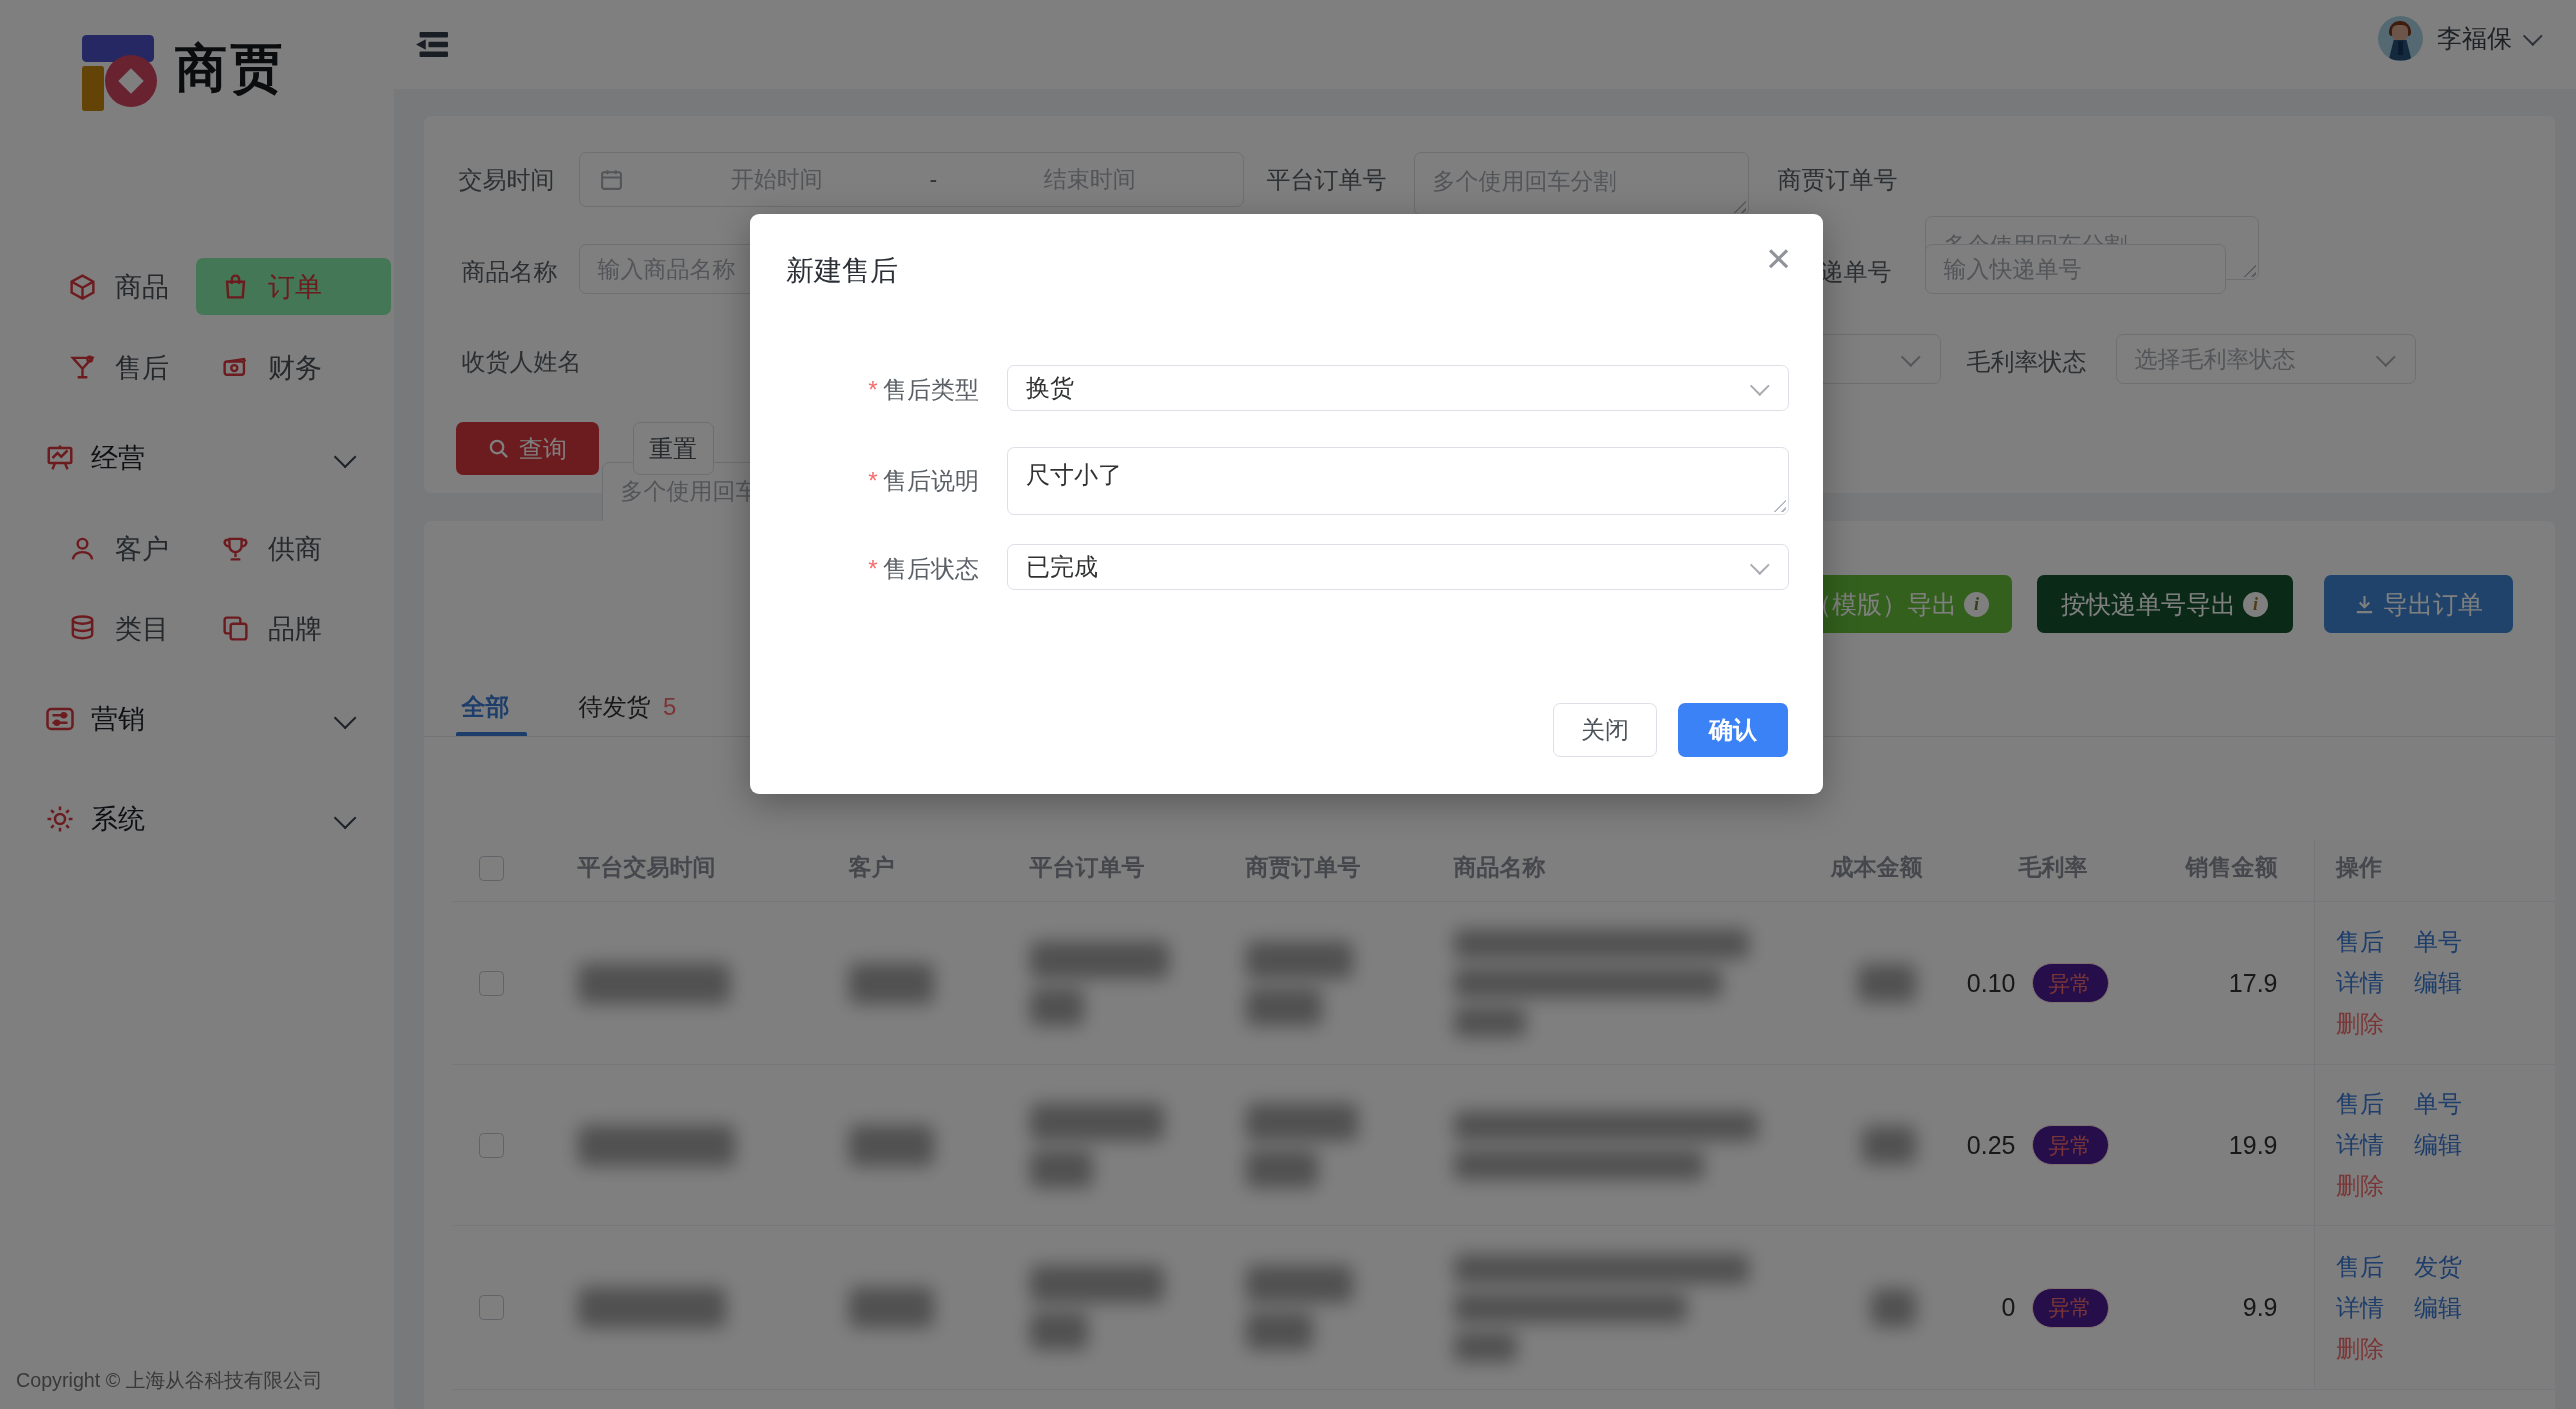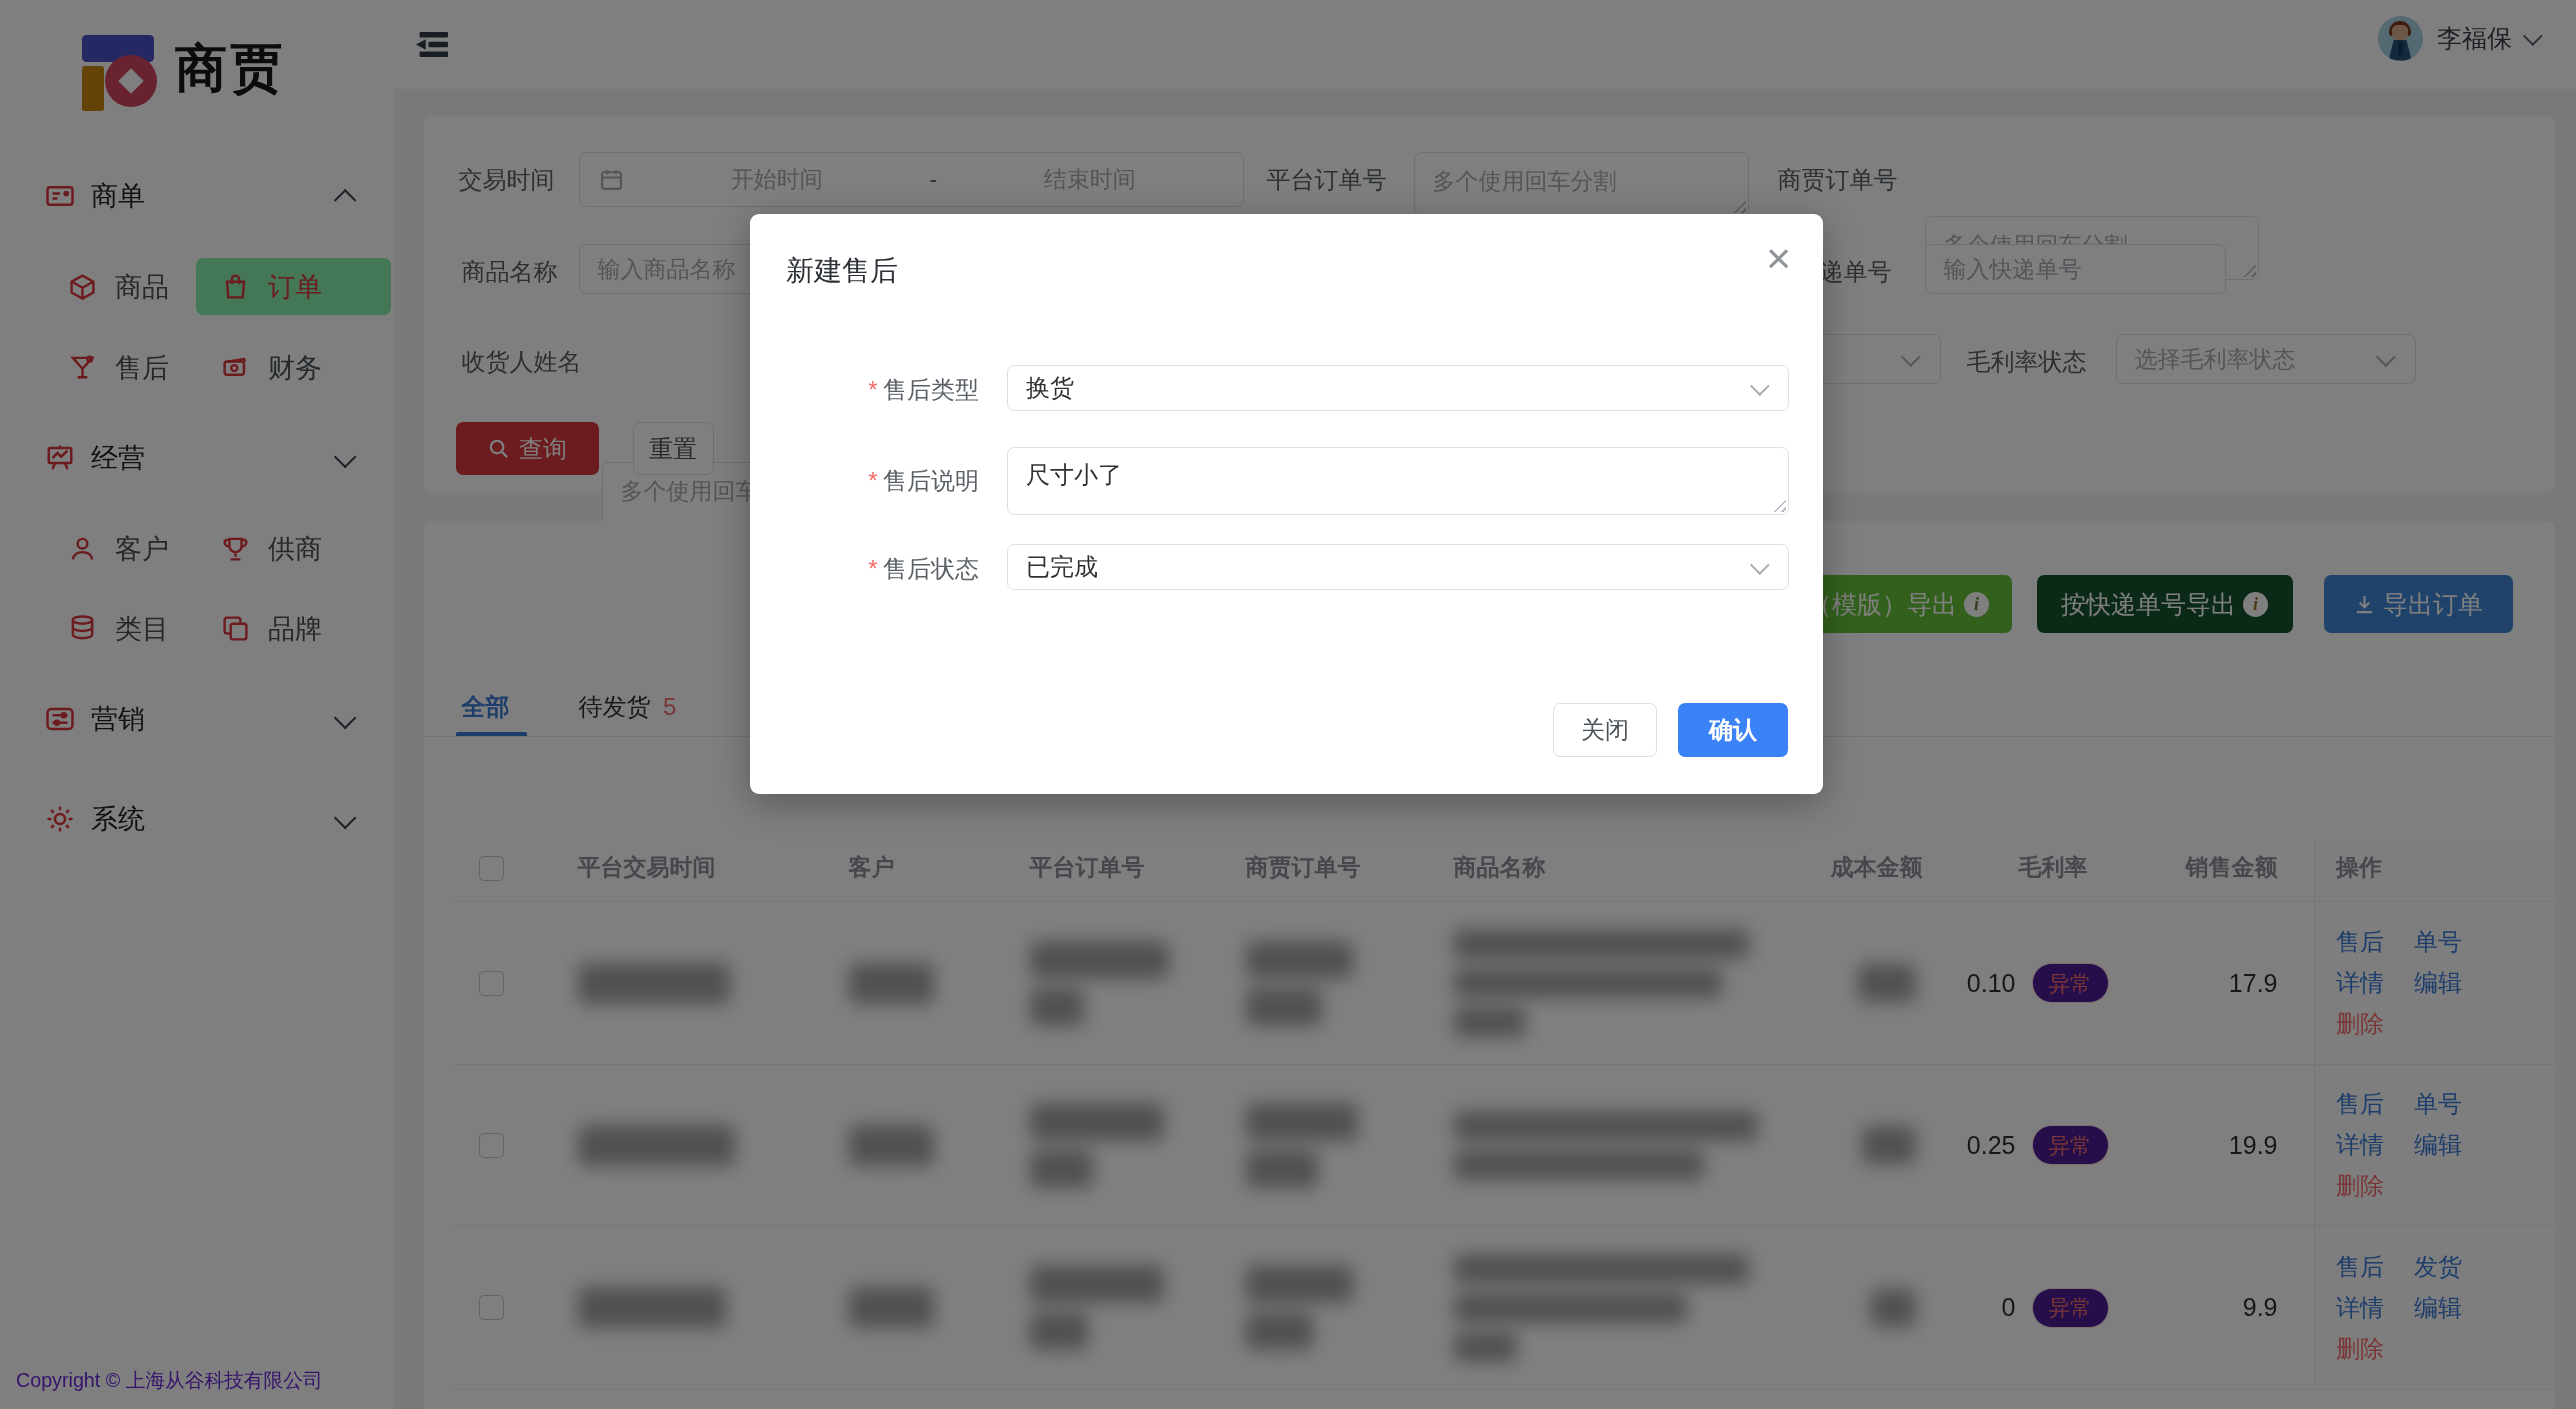--- a/index.html
+++ b/index.html
@@ -23,21 +23,21 @@
   .chev.up{transform:rotate(-135deg);top:25px;}
   .chev.down{transform:rotate(45deg);top:19.7px;}
 
   .nav-item{position:absolute;height:57px;width:195px;display:flex;align-items:center;border-radius:7.2px;}
   .nav-item .nicon{margin-left:25px;width:29px;height:29px;color:#d9363e;flex:none;}
   .nav-item .nlabel{margin-left:18px;font-size:27px;color:#4b5259;}
   .nav-item.col1{left:43px;}
   .nav-item.col2{left:196px;}
   .nav-item.active{background:#86efac;}
   .nav-item.active .nlabel{color:#d9363e;}
-  .copyright{position:absolute;left:16px;top:1367px;font-size:19.7px;color:#6d28d9;}
+  .copyright{position:absolute;left:16px;top:1367px;font-size:19.7px;color:#737373;}
 
   
   .topbar{position:absolute;left:394px;top:0;width:2182px;height:89px;background:#fff;z-index:1;}
   .fold-btn{position:absolute;left:21.5px;top:29.5px;width:32px;height:29px;color:#333b49;cursor:pointer;}
   .userbox{position:absolute;right:36px;top:16px;display:flex;align-items:center;}
   .avatar{width:45px;height:45px;border-radius:50%;background:#a9d3e2;position:relative;overflow:hidden;}
   .av-hair{position:absolute;left:11.6px;top:5.4px;width:21.5px;height:14.3px;background:#7d3b1c;border-radius:10.7px 10.7px 3.6px 3.6px;}
   .av-face{position:absolute;left:14.3px;top:9px;width:16px;height:15px;background:#d9ad92;border-radius:5.4px;}
   .av-body{position:absolute;left:6.3px;top:24px;width:32px;height:20.6px;background:#29537a;clip-path:polygon(14% 100%,30% 0,70% 0,86% 100%);}
   .av-tie{position:absolute;left:20.6px;top:25px;width:4.5px;height:14.3px;background:#16375c;}
@@ -133,29 +133,20 @@
   <aside class="sidebar">
     <div class="logo">
       <div class="logo-mark">
         <div class="logo-blue"></div>
           <div class="logo-gold"></div>
           <div class="logo-coin"></div>
       </div>
       <div class="logo-text">商贾</div>
     </div>
 
-    <div class="nav-section" style="top:167px">
-      <svg class="nicon" viewBox="0 0 24 24" fill="none" stroke="currentColor" stroke-width="2">
-          <rect x="2" y="5" width="20" height="14" rx="2"></rect>
-          <path d="M6 10h6M6 14h4"></path>
-          <circle cx="17" cy="10" r="1.3" fill="currentColor"></circle>
-        </svg>
-      <span class="nlabel">商单</span>
-      <span class="chev up"></span>
-    </div>
 
     <div class="nav-item col1" style="top:258px">
       <svg class="nicon" viewBox="0 0 24 24" fill="none" stroke="currentColor" stroke-width="2">
           <path d="M3 8l9-5 9 5v9l-9 5-9-5z"></path>
           <path d="M3 8l9 5 9-5M12 13v9"></path>
         </svg>
       <span class="nlabel">商品</span>
     </div>
     <div class="nav-item col2 active" style="top:258px">
       <svg class="nicon" viewBox="0 0 24 24" fill="none" stroke="currentColor" stroke-width="2">

